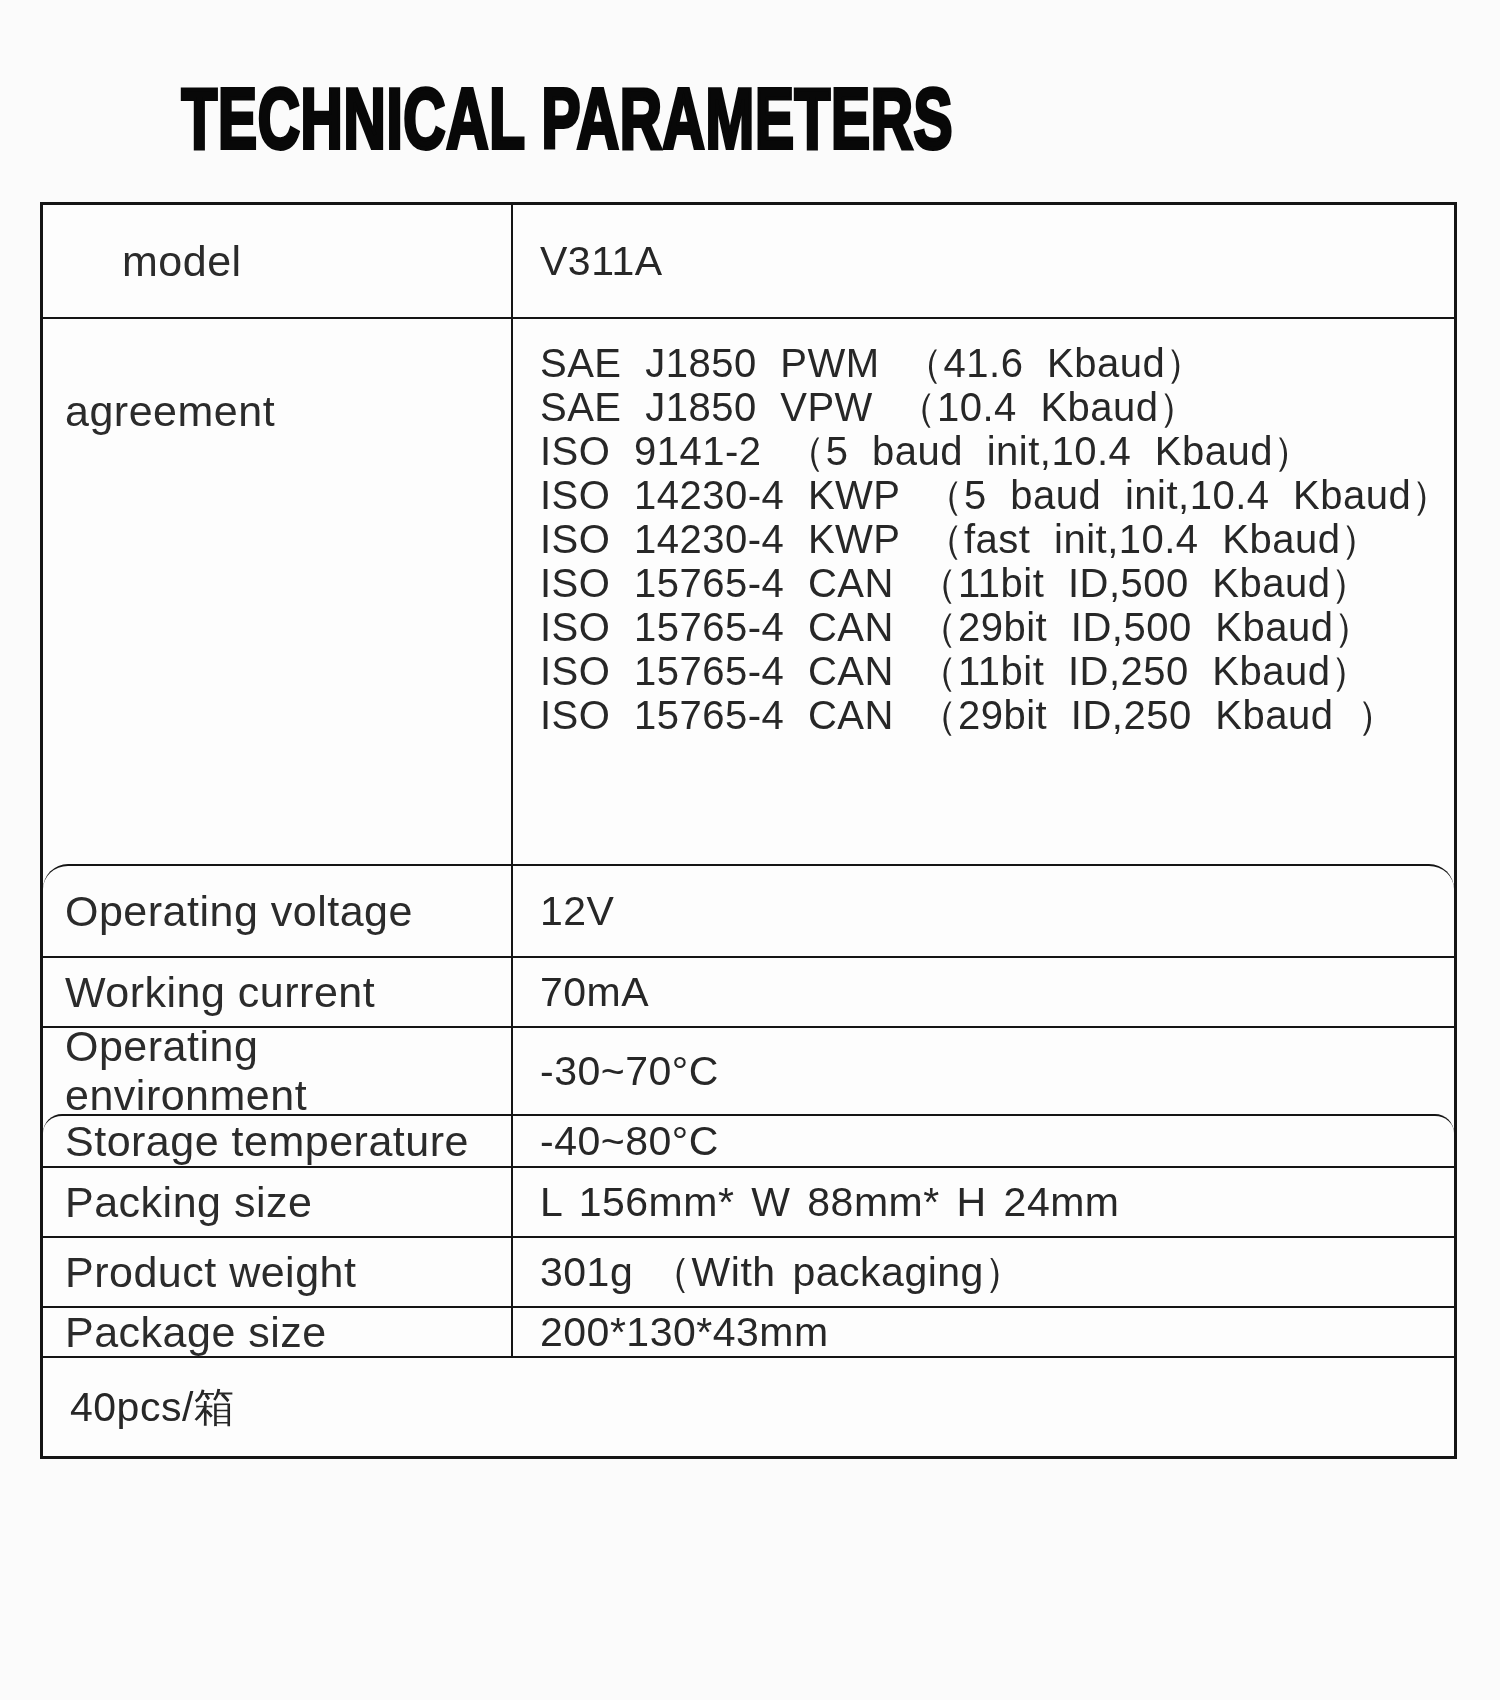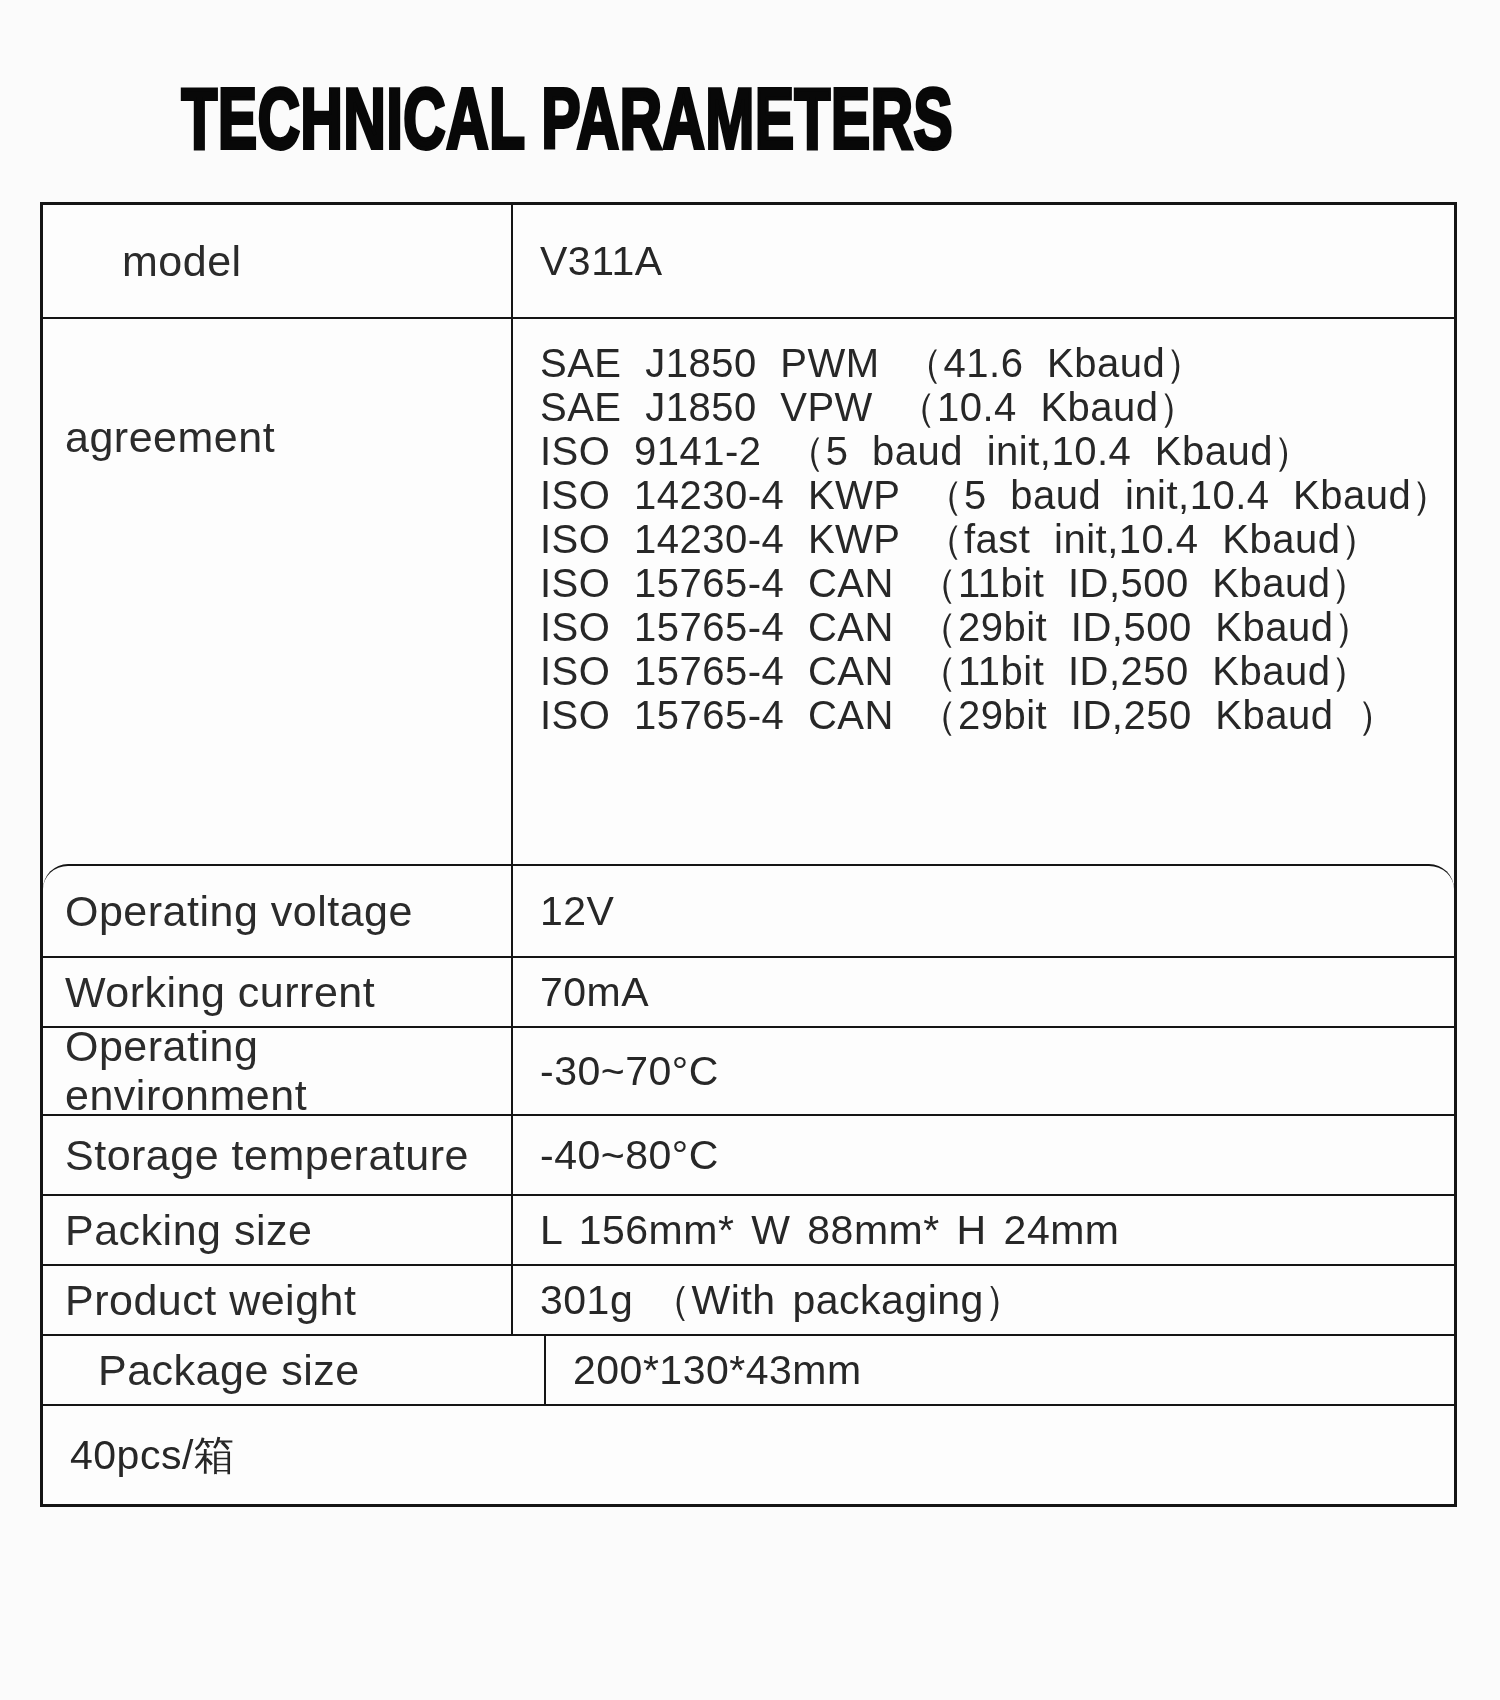--- a/index.html
+++ b/index.html
@@ -53,30 +53,30 @@
     color: #272727;
     letter-spacing: 0.5px;
     word-spacing: 5px;
   }
   
   .r-model        { height: 112px; }
   .r-agreement    { height: 547px; }
   .r-voltage      { height: 92px; border-radius: 25px; }
   .r-current      { height: 70px; }
   .r-environment  { height: 88px; }
-  .r-storage      { height: 80px; }
+  .r-storage      { height: 52px; border-radius: 19px; }
   .r-prodsize     { height: 70px; }
   .r-prodweight   { height: 70px; }
-  .r-packsize     { height: 70px; padding-left: 33px; }
+  .r-packsize     { height: 50px; }
   .r-packqty      { height: 100px; }
 
   .r-model .cell.label { padding-left: 79px; }
 
   .r-agreement .cell { align-items: flex-start; }
-  .r-agreement .cell.label { padding-top: 94px; }
+  .r-agreement .cell.label { padding-top: 68px; }
   .r-agreement .cell.value { padding-top: 22px; }
   .proto-lines { display: block; }
   .proto-line {
     font-size: 40px;
     line-height: 44px;
     word-spacing: 12px;
     white-space: nowrap;
     color: #272727;
   }
 </style>

